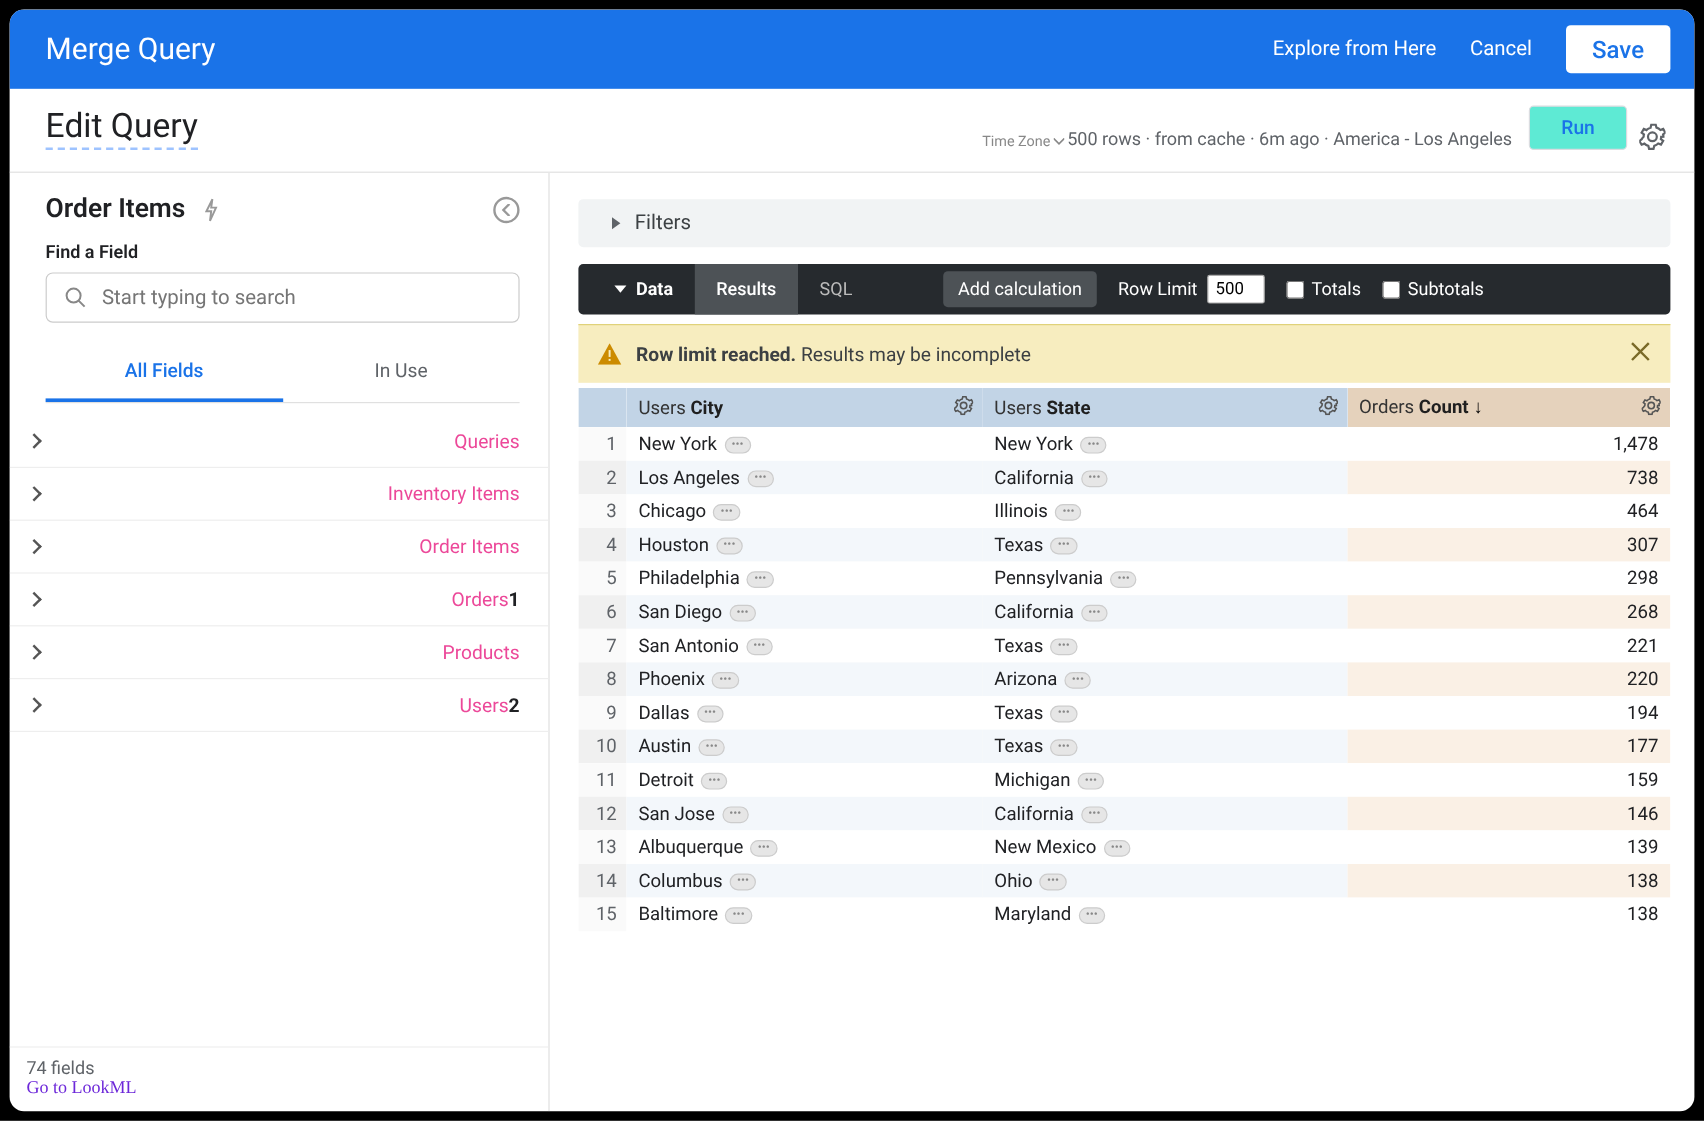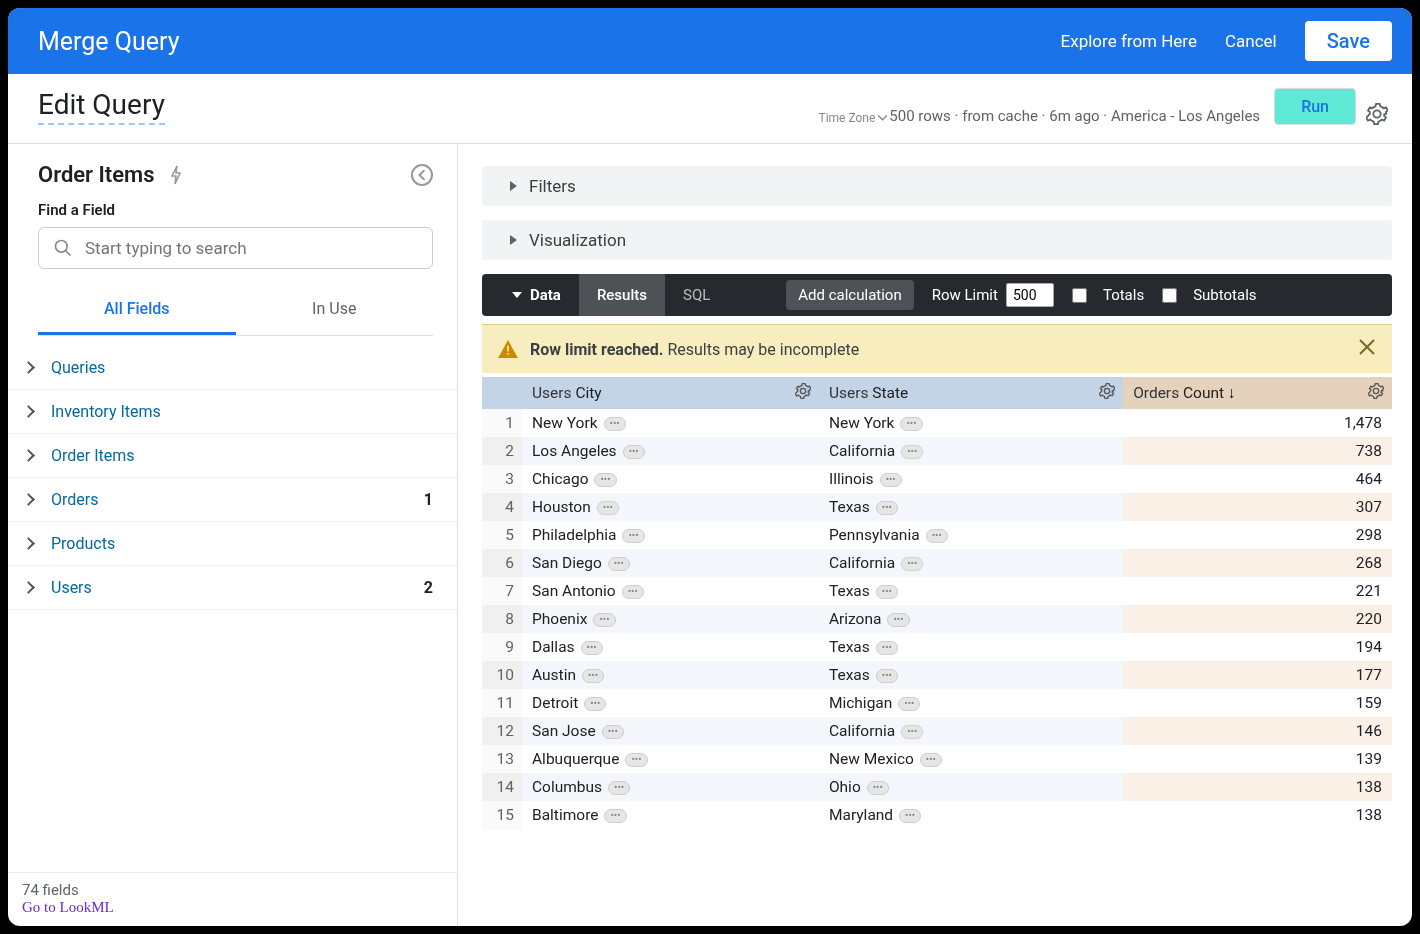--- a/index.html
+++ b/index.html
@@ -36,21 +36,21 @@
 .search-icon { color: #888; }
 .search-input { border: none; outline: none; font-size: 17px; flex: 1; }
 
 .fieldtabs { display: flex; border-bottom: 1px solid #e0e0e0; margin-top: 18px; }
 .fieldtab { flex: 1; text-align: center; padding: 12px 0 14px 0; font-size: 16px; color: #5f6368; cursor: pointer; border-bottom: 3px solid transparent; }
 .fieldtab.active { color: #1a73e8; border-bottom-color: #1a73e8; font-weight: 500; }
 
 .fieldlist { flex: 1; overflow: auto; }
 .field-item { display: flex; align-items: center; padding: 12px 24px 12px 16px; border-bottom: 1px solid #eee; font-size: 16px; cursor: pointer; }
 .caret-right { width: 9px; height: 9px; border-right: 2px solid #555; border-bottom: 2px solid #555; transform: rotate(-45deg); margin-right: 18px; }
-.field-label { flex: 1; color: #0369a1; }
+.field-label { flex: 1; color: #ec4899; text-align: right; }
 .field-count { font-weight: 700; color: #202124; }
 .field-add { color: #1a73e8; font-weight: 500; display: flex; align-items: center; gap: 6px; }
 
 .side-foot { display: flex; justify-content: flex-end; padding: 8px 20px 10px 14px; font-size: 15px; border-top: 1px solid #eee; color: #5f6368; flex-direction: column; }
 .side-foot-link { color: #6d28d9; cursor: pointer; font-family: Liberation Serif, serif; }
 
 
 .main { flex: 1; padding: 22px 20px 0 24px; display: flex; flex-direction: column; min-width: 0; }
 .panel-header { background: #f1f3f4; border-radius: 4px; padding: 10px 28px; display: flex; align-items: center; gap: 12px; margin-bottom: 14px; font-size: 17px; color: #3c4043; }
 .caret-r2 { display:inline-block; width: 0; height: 0; border-left: 7px solid #5f6368; border-top: 5px solid transparent; border-bottom: 5px solid transparent; }
@@ -58,35 +58,35 @@
 .databar { background: #262a2e; border-radius: 4px; display: flex; align-items: center; padding: 0 14px 0 12px; height: 42px; color: #fff; font-size: 15px; gap: 0; }
 .db-seg { display: flex; align-items: center; gap: 8px; padding: 0 18px; height: 100%; }
 .db-data { font-weight: 700; }
 .caret-down { display:inline-block; width: 0; height: 0; border-top: 6px solid #fff; border-left: 5px solid transparent; border-right: 5px solid transparent; }
 .db-results { background: #4d5256; font-weight: 500; }
 .db-sql { color: #bbb; cursor: pointer; }
 .db-spacer2 { width: 58px; }
 .db-addcalc { background: #4d5256; border-radius: 4px; padding: 6px 12px; cursor: pointer; }
 .db-rowlimit { margin-left: 18px; display: flex; align-items: center; gap: 8px; }
 .db-rowlimit input { width: 48px; padding: 3px 6px; font-size: 14px; border: 1px solid #aaa; border-radius: 2px; }
-.db-check { display: flex; align-items: center; gap: 16px; margin-left: 18px; }
+.db-check { display: flex; align-items: center; gap: 6px; margin-left: 18px; }
 .db-check input { width: 15px; height: 15px; }
 
 .warn-banner { background: #f7edbf; border-top: 1px solid #e0d27a; display: flex; align-items: center; padding: 12px 16px; margin-top: 8px; font-size: 16px; color: #3c4043; gap: 12px; }
 .warn-tri { color: #cc8b00; }
 .warn-banner .close-x { margin-left: auto; color: #7a6a28; cursor: pointer; font-size: 20px; }
 
 .table-wrap { flex: 1; overflow: auto; margin-top: 4px; }
 table.data { width: 100%; border-collapse: collapse; font-size: 15.5px; }
 th.rownum-h, td.rownum { width: 40px; text-align: right; padding: 5px 8px 5px 4px; color: #5f6368; }
 th { text-align: left; font-weight: 400; padding: 7px 10px; position: relative; }
 th.dim { background: #c2d4e6; }
 th.meas { background: #e5d2bc; }
 th .col-prefix { font-weight: 400; color: #333; }
-th .col-field { font-weight: 400; color: #1f1f1f; }
+th .col-field { font-weight: 700; color: #1f1f1f; }
 th .gear-sm { position: absolute; right: 8px; top: 50%; transform: translateY(-50%); color: #555; cursor: pointer; }
 td { padding: 5px 10px; color: #202124; }
 td.dim-c { background: #fff; }
 td.meas-c { background: #fff; text-align: right; }
 tr.alt td.dim-c { background: #f3f7fb; }
 tr.alt td.meas-c { background: #faf0e5; }
 td.rownum { background: #fafafa; }
 tr.alt td.rownum { background: #f0f0f0; }
 .pill { display: inline-block; background: #e6e6e6; border: 1px solid #ccc; border-radius: 10px; padding: 0 5px; font-size: 10px; color: #888; vertical-align: middle; margin-left: 6px; line-height: 12px; }
 .sort-arrow { margin-left: 4px; }
@@ -184,24 +184,20 @@
         <span>74 fields</span>
         <span class="side-foot-link">Go to LookML</span>
       </div>
     </div>
 
     <div class="main">
       <div class="panel-header">
         <span class="caret-r2"></span>
         <span>Filters</span>
       </div>
-      <div class="panel-header">
-        <span class="caret-r2"></span>
-        <span>Visualization</span>
-      </div>
 
       <div class="databar">
         <div class="db-seg">
           <span class="caret-down"></span>
           <span class="db-data">Data</span>
         </div>
         <div class="db-seg db-results">Results</div>
         <div class="db-seg db-sql">SQL</div>
         <div class="db-spacer2"></div>
         <span class="db-addcalc">Add calculation</span>

